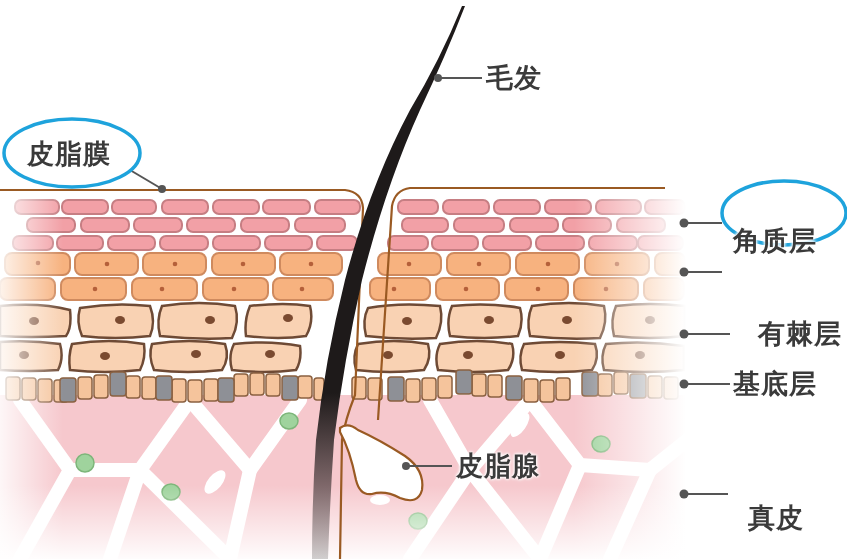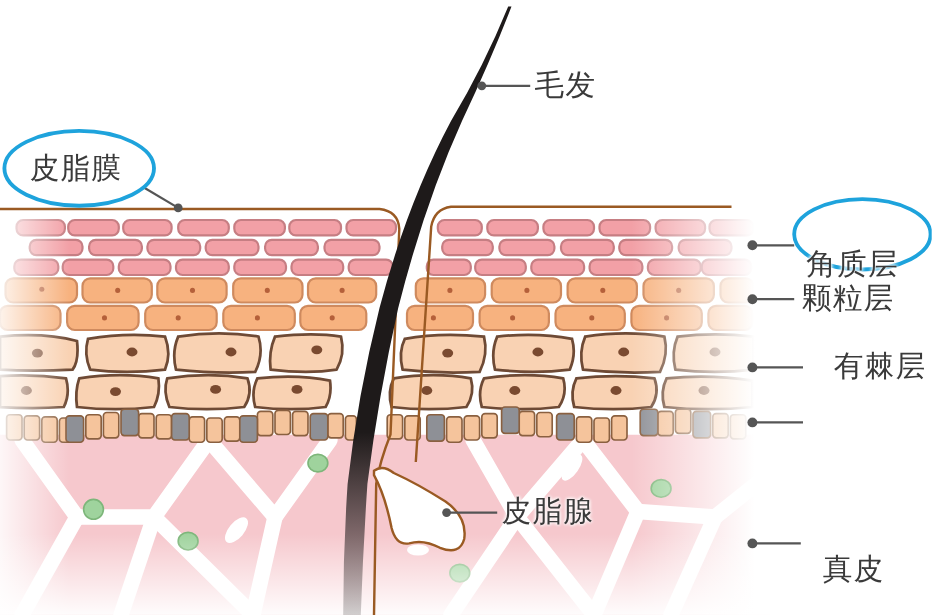--- a/index.html
+++ b/index.html
@@ -1,18 +1,18 @@
 <!DOCTYPE html>
 <html><head>
 <meta charset="utf-8">
 <style>
   html, body { margin:0; padding:0; background:#ffffff; }
   body { width:847px; height:559px; overflow:hidden; position:relative;
          font-family:"DejaVu Sans", "Liberation Sans", sans-serif; }
-  #stage { position:absolute; left:0; top:0; width:847px; height:537px; }
+  #stage { position:absolute; left:0; top:0; width:847px; height:537px;font-weight:bold; }
   .label { position:absolute; color:#3a3a3a; font-size:27px; line-height:1;
            white-space:nowrap; letter-spacing:1px;
            text-shadow: 0 0 3px #fff, 0 0 3px #fff, 0 0 4px #fff; }
 </style>
 </head>
 <body>
 
 <div id="stage">
 <svg width="847" height="559" viewBox="0 0 847 559" xmlns="http://www.w3.org/2000/svg">
   <defs>
@@ -280,17 +280,17 @@
         <circle cx="684" cy="494" r="4.5" stroke="none"></circle>
   </g>
 
   <ellipse cx="72" cy="153" rx="68" ry="34" fill="none" stroke="#1ea3dc" stroke-width="3.5"></ellipse>
   <ellipse cx="784" cy="213" rx="62" ry="32" fill="none" stroke="#1ea3dc" stroke-width="3.5"></ellipse>
 </svg>
 
   <div class="label" style="left:486px; top:64px;">毛发</div>
   <div class="label" style="left:27px; top:140px;">皮脂膜</div>
   <div class="label" style="left:733px; top:227px;">角质层</div>
-  <div class="label" style="left:729px; top:258px;">颗粒层</div>
   <div class="label" style="left:733px; top:320px;margin-left:25px;">有棘层</div>
+  <div class="label" style="left:733px; top:370px;">基底层</div>
   <div class="label" style="left:456px; top:452px;">皮脂腺</div>
   <div class="label" style="left:748px; top:504px;">真皮</div>
 </div>
 
 </body></html>

